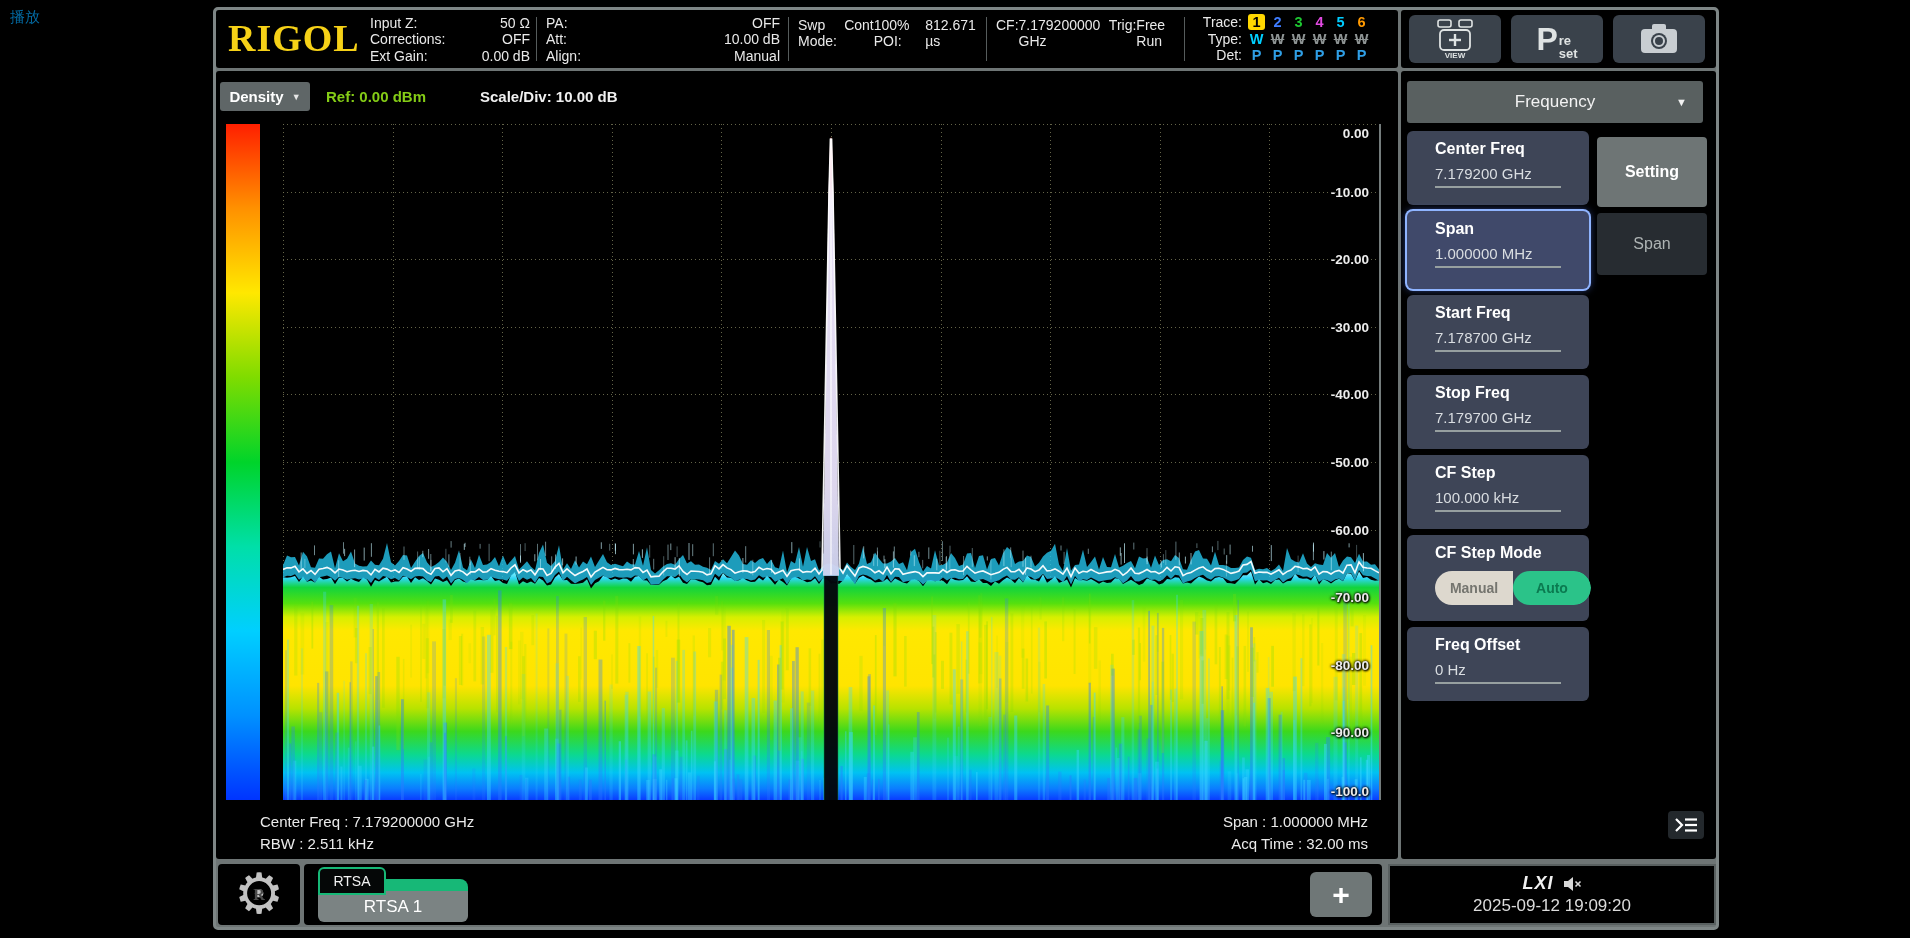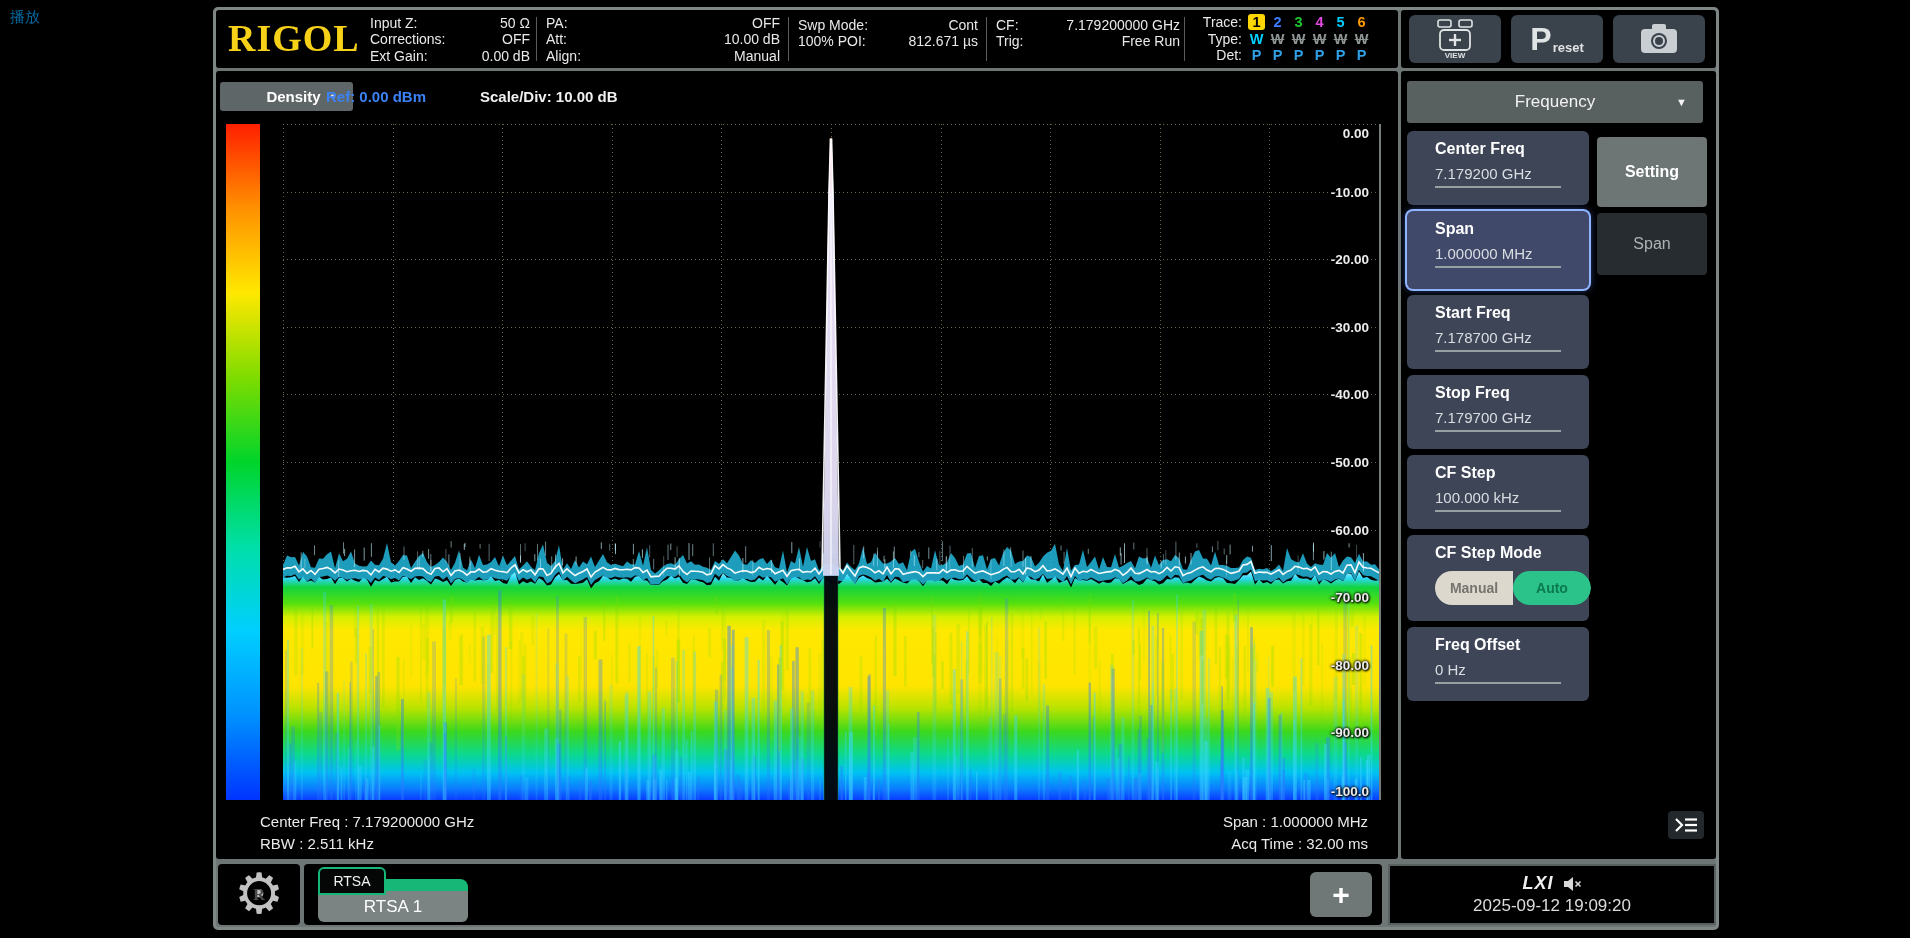--- a/index.html
+++ b/index.html
@@ -9,45 +9,45 @@
   .window{position:absolute;left:213px;top:7px;width:1500px;height:917px;background:#6e7575;
     border:3px solid #7e8686;border-radius:5px;}
   .panel{position:absolute;background:#000;border-radius:3px;}
 
   
   .header-panel{left:0;top:0;width:1182px;height:58px;color:#e9e9e9;}
   .logo{position:absolute;left:12px;top:6px;font-family:"Liberation Serif",serif;font-weight:bold;
     font-size:38px;color:#f6d117;letter-spacing:1px;}
   .hgroup{position:absolute;top:5px;display:flex;flex-direction:column;}
   .hrow{display:flex;justify-content:space-between;font-size:14px;line-height:16.3px;}
-  .hgroup2{position:absolute;top:5px;height:47px;display:flex;flex-direction:column;justify-content:flex-start;padding:2px 0 3px 0;box-sizing:border-box;}
+  .hgroup2{position:absolute;top:5px;height:47px;display:flex;flex-direction:row;justify-content:flex-end;padding:2px 0 3px 0;box-sizing:border-box;}
   .g-a{left:154px;width:160px;}
   .g-b{left:330px;width:234px;}
   .g-c{left:582px;width:180px;}
   .g-d{left:780px;width:184px;}
   .vsep{position:absolute;top:7px;width:1px;height:44px;background:#565c5c;}
   .s1{left:320px}.s2{left:572px}.s3{left:770px}.s4{left:968px}
   .trace-block{position:absolute;left:978px;top:4px;width:202px;}
   .trow{display:flex;font-size:14px;line-height:16.6px;}
   .tlabel{width:48px;text-align:right;margin-right:4px;color:#e9e9e9;}
   .tcell{display:inline-block;width:21px;text-align:center;font-weight:bold;font-size:14.5px;}
   .tnum-active{color:#000;border-radius:3px;height:16px;line-height:16px;width:17px;margin:0 2px;}
 
   
   .buttons-panel{left:1185px;top:0;width:315px;height:58px;display:flex;align-items:center;gap:10px;padding-left:8px;box-sizing:border-box;}
   .tbtn{width:92px;height:48px;background:#3a424b;border-radius:6px;display:flex;align-items:center;justify-content:center;color:#dfe3e3;cursor:pointer;}
   .pbig{font-size:32px;font-weight:bold;line-height:30px;}
-  .pcol{display:flex;flex-direction:row;font-size:13px;font-weight:bold;line-height:13px;margin-left:1px;margin-top:16px;}
+  .pcol{display:flex;flex-direction:column;font-size:13px;font-weight:bold;line-height:13px;margin-left:1px;margin-top:16px;}
 
   
   .display-panel{left:0;top:61px;width:1182px;height:788px;}
-  .density-btn{position:absolute;left:4px;top:11px;width:102px;height:29px;background:#5f6667;border-radius:3px;
-    color:#fff;font-weight:bold;font-size:15px;display:flex;align-items:center;justify-content:center;gap:8px;cursor:pointer;padding-left:31px;}
+  .density-btn{position:absolute;left:4px;top:11px;width:90px;height:29px;background:#5f6667;border-radius:3px;
+    color:#fff;font-weight:bold;font-size:15px;display:flex;align-items:center;justify-content:center;gap:8px;cursor:pointer;}
   .density-btn .caret{font-size:9px;color:#e6e6e6;}
-  .ref-label{position:absolute;left:110px;top:17px;color:#3b82f6;font-weight:bold;font-size:15px;}
+  .ref-label{position:absolute;left:110px;top:17px;color:#84cc16;font-weight:bold;font-size:15px;}
   .scale-label{position:absolute;left:264px;top:17px;color:#f0f0f0;font-weight:bold;font-size:15px;}
   .colorbar{position:absolute;left:10px;top:53px;width:34px;height:676px;}
   .plot{position:absolute;left:67px;top:53px;width:1096px;height:676px;background:#000;
     border-right:2px solid #747c7c;}
   .plot svg{position:absolute;left:0;top:0;width:1096px;height:676px;display:block;}
   #ylabels{position:absolute;left:0;top:0;width:1096px;height:676px;pointer-events:none;}
   .ytick{position:absolute;right:10px;color:#ececec;font-weight:bold;font-size:13.5px;
     text-shadow:0 0 3px #000,0 0 3px #000,1px 1px 2px #000;}
   .finfo{position:absolute;color:#eaeaea;font-size:15px;}
   .fl1{left:44px;top:742px;}  .fl2{left:44px;top:764px;}

